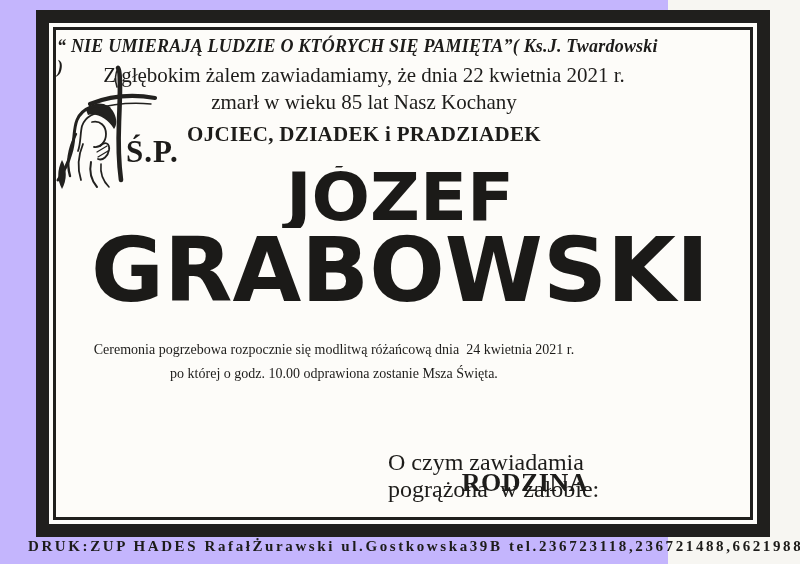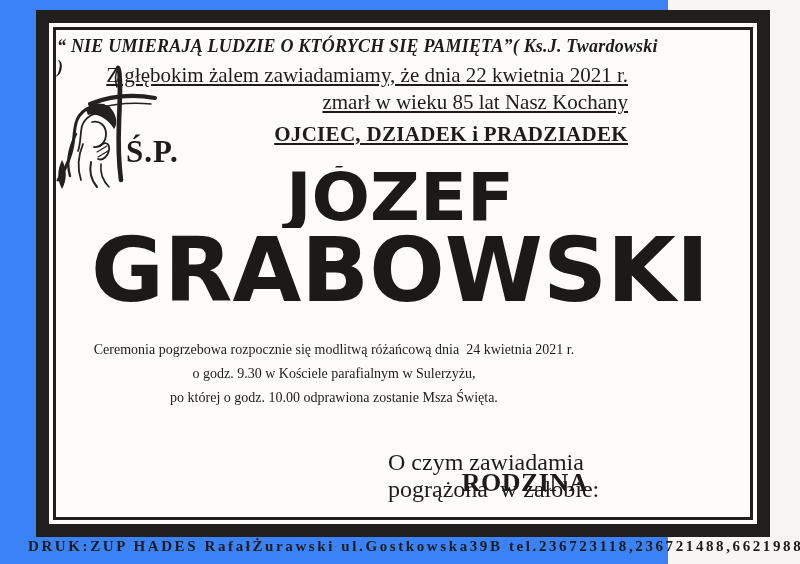--- a/index.html
+++ b/index.html
@@ -6,21 +6,21 @@
   body {
     width: 800px; height: 564px;
     background: #f7f6f2;
     font-family: "Liberation Serif", serif;
     color: #1d1c1a;
     overflow: hidden;
   }
   .page {
     position: relative;
     width: 668px; height: 564px;
-    background: #3b82f6;
+    background: #c4b5fd;
   }
   
   .frame {
     position: absolute;
     left: 36px; top: 10px;
     width: 734px; height: 527px;
     border: 13px solid #201f1d;
     box-sizing: border-box;
     background: #fdfcf9;
   }
@@ -36,22 +36,21 @@
     left: 57px; top: 36px;
     font-size: 18px;
     font-weight: bold;
     font-style: italic;
     letter-spacing: 0.2px;
   }
   .announce {
     position: absolute;
     left: 100px; right: 40px;
     top: 62px;
-    text-align: right;
-    text-decoration: underline;
+    text-align: center;
   }
   .announce .a-line { font-size: 21px; line-height: 27px; }
   .announce .a-line-bold {
     font-size: 21px; line-height: 27px;
     font-weight: bold; margin-top: 5px;
     letter-spacing: 0.3px;
   }
   .sp-figure {
     position: absolute;
     left: 52px; top: 62px;
@@ -152,21 +151,20 @@
   <svg class="name-svg name-first" viewBox="0 0 800 62">
     <text x="400" y="54" text-anchor="middle" font-size="66" textLength="228" lengthAdjust="spacingAndGlyphs">JÓZEF</text>
   </svg>
 
   <svg class="name-svg name-last" viewBox="0 0 800 78">
     <text x="400" y="71" text-anchor="middle" font-size="89" textLength="618" lengthAdjust="spacingAndGlyphs">GRABOWSKI</text>
   </svg>
 
   <div class="ceremony">
     <div class="keep-space">Ceremonia pogrzebowa rozpocznie się modlitwą różańcową dnia  24 kwietnia 2021 r.</div>
-    <div>o godz. 9.30 w Kościele parafialnym w Sulerzyżu,</div>
     <div>po której o godz. 10.00 odprawiona zostanie Msza Święta.</div>
   </div>
 
   <div class="closing-line keep-space">O czym zawiadamia  pogrążona  w żałobie:</div>
 
   <div class="family">RODZINA</div>
 
   <div class="footer">DRUK:ZUP HADES RafałŻurawski ul.Gostkowska39B tel.236723118,236721488,662198820</div>
 
 </div>

